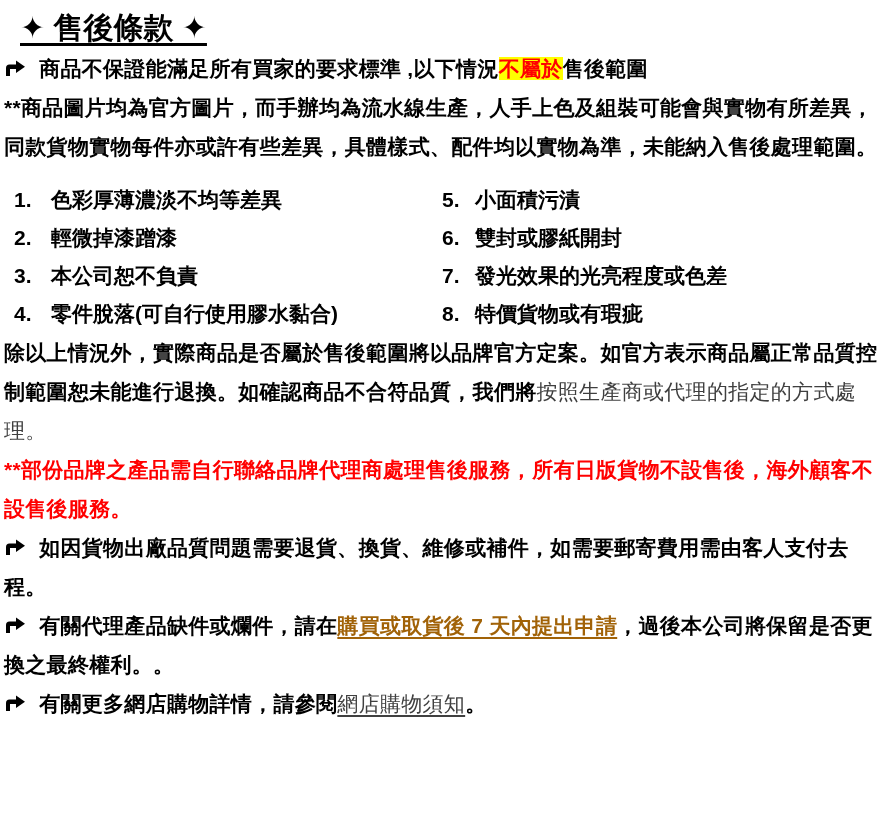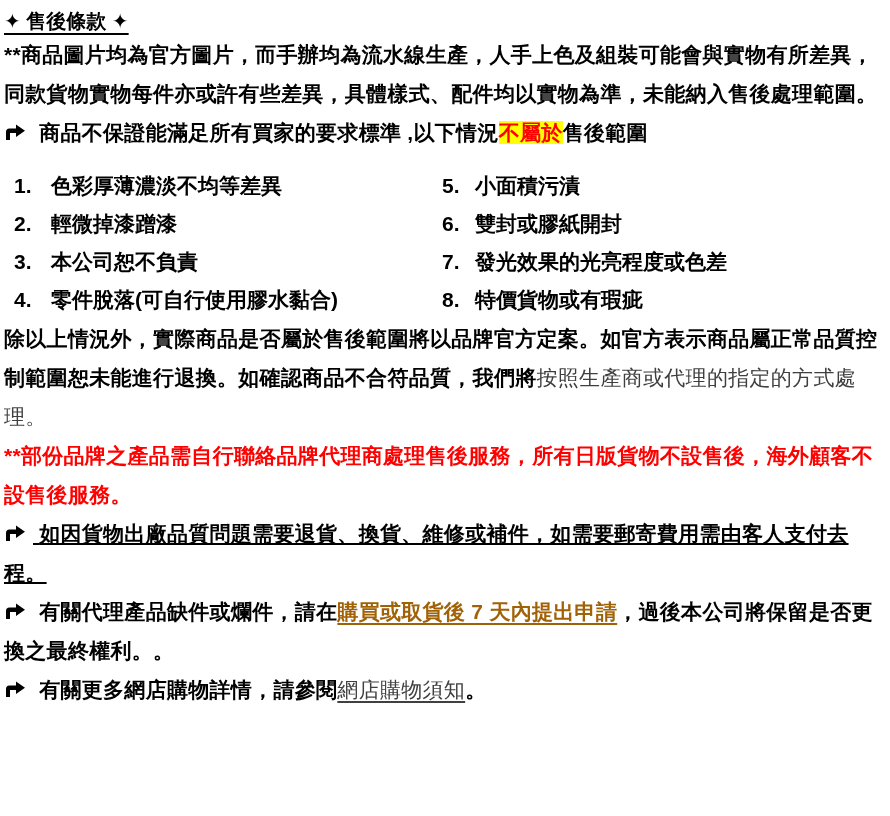--- a/index.html
+++ b/index.html
@@ -14,36 +14,36 @@
     font-family: "Liberation Sans", "DejaVu Sans", sans-serif;
     font-weight: 700;
     color: #000000;
     font-size: 21px;
   }
   .doc {
     padding: 0 10px 0 4px;
   }
   .title {
     display: inline-block;
-    font-size: 20px;
+    font-size: 30px;
     font-weight: 700;
     text-decoration: underline;
     text-underline-offset: 5px;
-    margin: 8px 0 0 0;
+    margin: 8px 0 0 16px;
   }
   p.para {
     line-height: 39px;
     margin: 0;
     letter-spacing: 0.3px;
   }
   .p-intro   { margin-top: 18px; }
   .p-notcov  { margin-top: 27px; }
   .p-decision{ margin-top: 25px; }
   .p-red     { margin-top: 13px; }
-  .p-ship    { margin-top: 9px; text-decoration: underline; }
+  .p-ship    { margin-top: 9px; }
   .p-box     { margin-top: 4px; }
   .p-missing { margin-top: 4px; }
   .p-more    { margin-top: 4px; }
 
   
   .hl    { color: #ff0000; background: #ffff00; }
   .red   { color: #ff0000; }
   .red-u { color: #a16207; text-decoration: underline; text-underline-offset: 4px; }
   .gray  { color: #3f3f3f; font-weight: 400; }
   .link  { color: #404040; font-weight: 400; text-decoration: underline; text-underline-offset: 4px; cursor: pointer; }
@@ -79,27 +79,27 @@
   }
   .col-left .li .num { margin-right: 15px; }
 </style>
 </head>
 <body>
 
 <div class="doc">
 
   <h1 class="title">✦ 售後條款 ✦</h1>
 
-  <p class="para p-intro"><span>**商品圖片均為官方圖片，而手辦均為流水線生產，人手上色及組裝可能會與實物有所差異，同款貨物實物每件亦或許有些差異，具體樣式、配件均以實物為準，未能納入售後處理範圍。</span></p>
-
   <p class="para p-notcov">
   <span class="arrow-glyph"><svg viewBox="0 0 22 17" xmlns="http://www.w3.org/2000/svg">
           <path d="M2 16 L2 8 Q2 4.5 5.5 4.5 L12 4.5 L12 0.5 L21 6.8 L12 13 L12 9 L6 9 L6 16 Z" fill="#000"></path>
         </svg></span>
 <span>商品不保證能滿足所有買家的要求標準 ,以下情況</span><span class="hl">不屬於</span><span>售後範圍</span></p>
+
+  <p class="para p-intro"><span>**商品圖片均為官方圖片，而手辦均為流水線生產，人手上色及組裝可能會與實物有所差異，同款貨物實物每件亦或許有些差異，具體樣式、配件均以實物為準，未能納入售後處理範圍。</span></p>
 
   <div class="list">
     <div class="col col-left">
       <div class="li">
         <span class="num">1.</span><span class="li-text">色彩厚薄濃淡不均等差異</span>
       </div>
       <div class="li">
         <span class="num">2.</span><span class="li-text">輕微掉漆蹭漆</span>
       </div>
       <div class="li">

